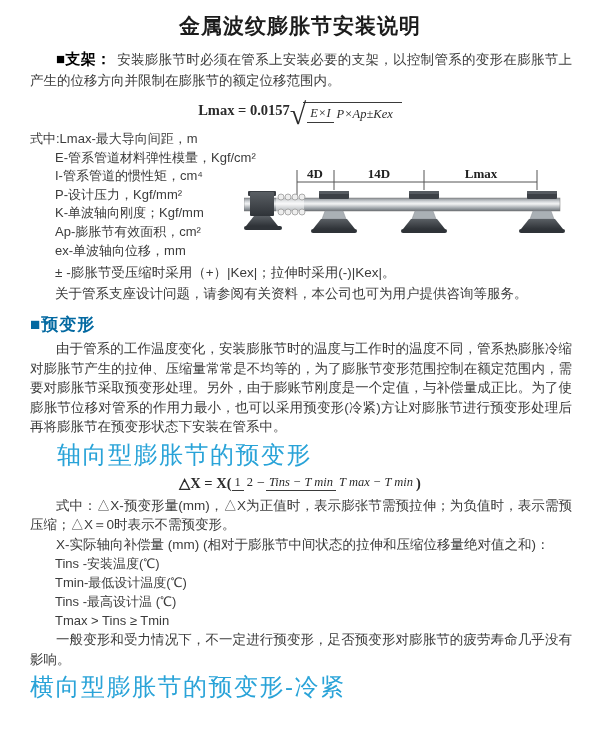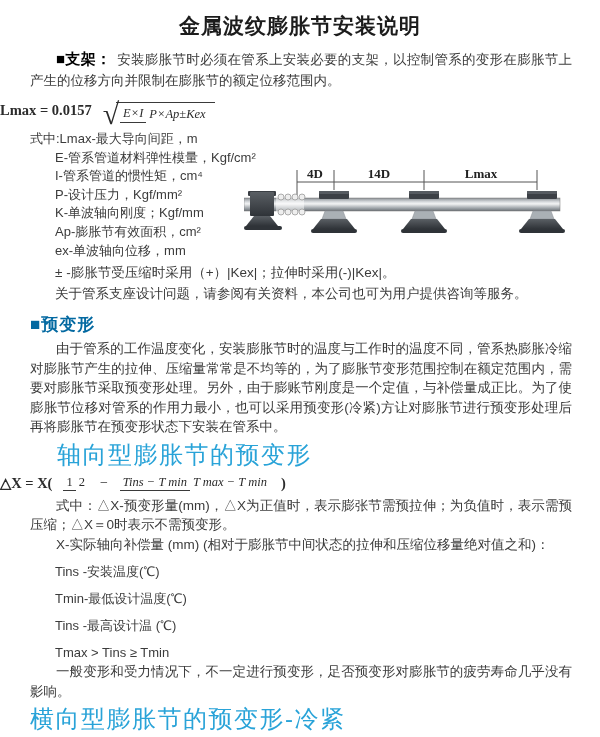--- a/index.html
+++ b/index.html
@@ -15,42 +15,42 @@
   .para.tight{line-height:19.5px;}
   .indent1{text-indent:26px;}
   .hang{padding-left:25px;}
   .sec-inline{color:#000000;font-weight:700;font-size:15px;margin-right:6px;}
   .sec-heading{margin:9px 0 3px 30px;font-size:17px;font-weight:700;color:#0369a1;letter-spacing:1px;}
   .sub-heading{margin:2px 0 2px 57px;font-size:24px;font-weight:400;color:#29a3d8;letter-spacing:1.5px;}
   .sub-heading.flush{margin-left:30px;}
 
   
   .formula{
-    display:flex;align-items:center;gap:11px;
+    display:flex;justify-content:center;align-items:center;gap:0;
     font-family:"Liberation Serif",serif;color:#2b2b2b;font-size:14px;margin:4px 0;
   }
   .f1{margin:6px 0 7px 0;}
   .f-lhs{font-weight:700;font-size:14.5px;}
   .f-op{padding:0 1px;}
   .frac{display:inline-flex;flex-direction:row;align-items:center;line-height:1.25;font-size:12.5px;vertical-align:middle;}
   .frac .n{padding:0 3px;border-bottom:1px solid #3a3a3a;}
   .frac .d{padding:0 3px;}
   .it{font-style:italic;}
   .sqrt{display:inline-flex;align-items:flex-start;}
   .rad{font-size:30px;line-height:22px;transform:translateY(6px);font-weight:400;}
   .radicand{border-top:1.6px solid #3a3a3a;padding:3px 6px 0 4px;margin-left:-3px;margin-top:5px;}
 
   
   .mid-block{position:relative;height:132px;margin:1px 0 0 30px;}
   .varlist p{margin:0;font-size:13px;line-height:18.6px;}
   .varlist p + p{padding-left:25px;}
   .diagram{position:absolute;left:214px;top:32px;}
   .dim-label{font-family:"Liberation Serif",serif;font-weight:700;font-size:13px;fill:#222222;}
 
-  .temp-line{margin:8px 0 0 55px;font-size:13px;line-height:19px;}
+  .temp-line{margin:0 0 0 55px;font-size:13px;line-height:19px;}
 </style>
 </head>
 <body>
 
 <div class="page">
 
   <h1 class="page-title">金属波纹膨胀节安装说明</h1>
 
   <p class="para indent1"><span class="sec-inline">■支架：</span><span>安装膨胀节时必须在管系上安装必要的支架，以控制管系的变形在膨胀节上产生的位移方向并限制在膨胀节的额定位移范围内。</span></p>
 

